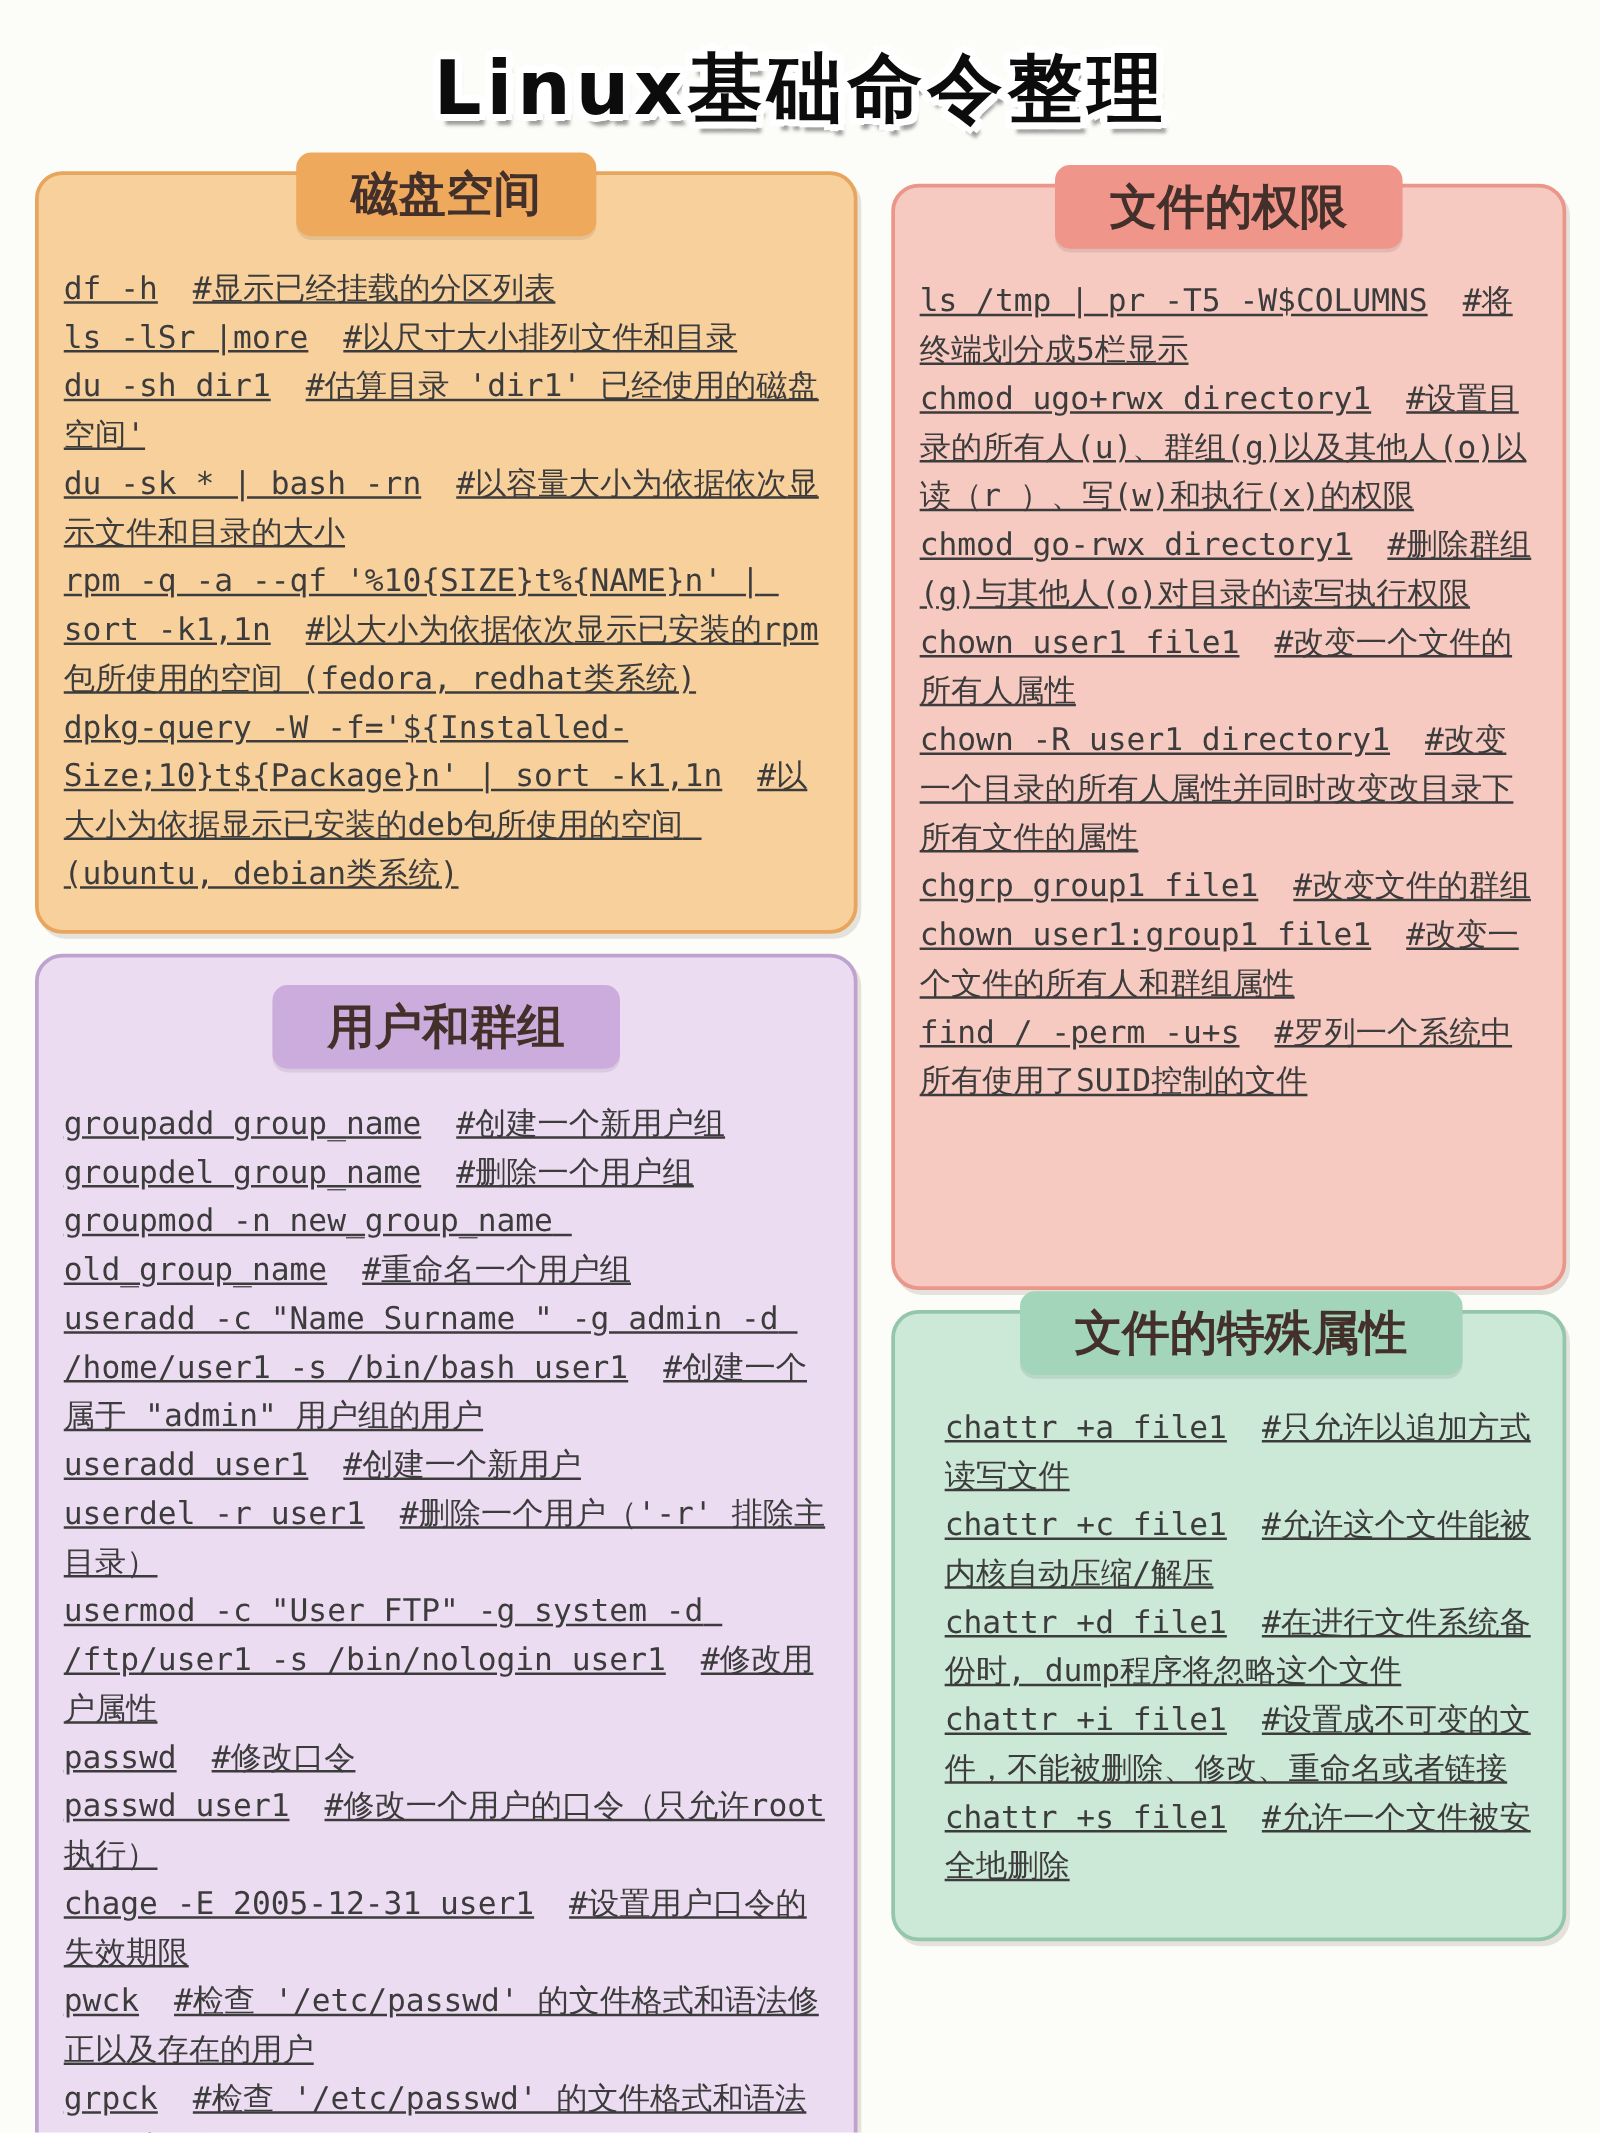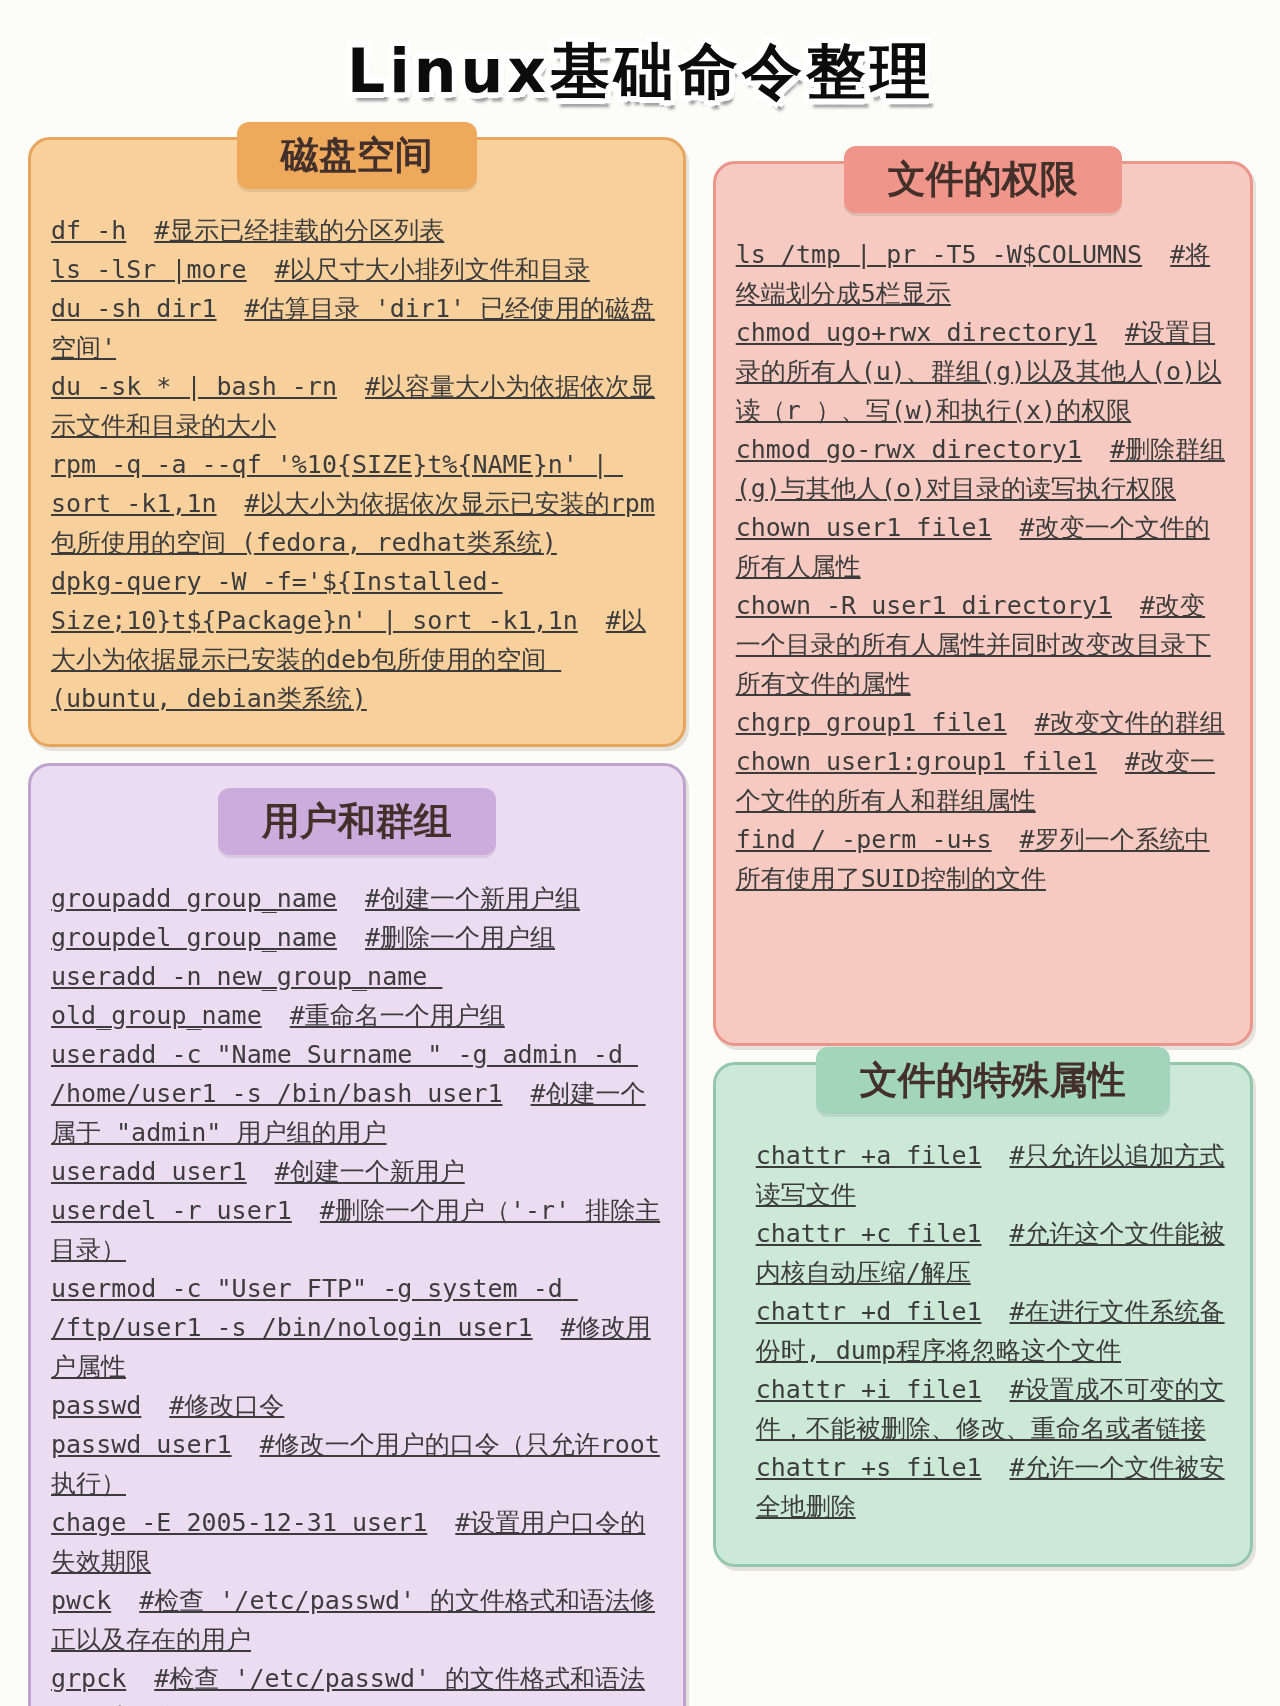--- a/index.html
+++ b/index.html
@@ -27,21 +27,21 @@
     text-shadow:
       -5px -5px 0 #ffffff, 5px -5px 0 #ffffff,
       -5px  5px 0 #ffffff, 5px  5px 0 #ffffff,
        0   -6px 0 #ffffff, 0    6px 0 #ffffff,
       -6px  0   0 #ffffff, 6px  0   0 #ffffff,
        4px  9px 3px rgba(40,40,40,0.45);
   }
   .columns{display:flex;align-items:flex-start;gap:27px;}
   .col{display:flex;flex-direction:column;gap:16px;}
   .col-left{width:672px;}
-  .col-right{width:552px;margin-top:24px;}
+  .col-right{width:552px;margin-top:10px;}
 
   .card{
     position:relative;border:3px solid;border-radius:22px;
     padding:10px 20px 26px 20px;
     box-shadow:3px 4px 0 rgba(150,130,115,0.22);
   }
   .card-disk {background:var(--disk_bg); border-color:var(--disk_border);}
   .card-users{background:var(--users_bg);border-color:var(--users_border);}
   .card-perms{background:var(--perms_bg);border-color:var(--perms_border);}
   .card-attrs{background:var(--attrs_bg);border-color:var(--attrs_border);}
@@ -93,21 +93,21 @@
             <p class="entry"><span class="cmd">rpm -q -a --qf '%10{SIZE}t%{NAME}n' | sort -k1,1n</span><span class="comment">#以大小为依据依次显示已安装的rpm包所使用的空间 (fedora, redhat类系统)</span></p>
             <p class="entry"><span class="cmd">dpkg-query -W -f='${Installed-Size;10}t${Package}n' | sort -k1,1n</span><span class="comment">#以大小为依据显示已安装的deb包所使用的空间 (ubuntu, debian类系统)</span></p>
           </div>
       </section>
 
       <section class="card card-users min-users">
         <span class="card-header hd-users inside">用户和群组</span>
         <div class="entries">
             <p class="entry"><span class="cmd">groupadd group_name</span><span class="comment">#创建一个新用户组</span></p>
             <p class="entry"><span class="cmd">groupdel group_name</span><span class="comment">#删除一个用户组</span></p>
-            <p class="entry"><span class="cmd">useradd -n new_group_name old_group_name</span><span class="comment">#重命名一个用户组</span></p>
+            <p class="entry"><span class="cmd">groupmod -n new_group_name old_group_name</span><span class="comment">#重命名一个用户组</span></p>
             <p class="entry"><span class="cmd">useradd -c "Name Surname " -g admin -d /home/user1 -s /bin/bash user1</span><span class="comment">#创建一个属于 "admin" 用户组的用户</span></p>
             <p class="entry"><span class="cmd">useradd user1</span><span class="comment">#创建一个新用户</span></p>
             <p class="entry"><span class="cmd">userdel -r user1</span><span class="comment">#删除一个用户（'-r' 排除主目录）</span></p>
             <p class="entry"><span class="cmd">usermod -c "User FTP" -g system -d /ftp/user1 -s /bin/nologin user1</span><span class="comment">#修改用户属性</span></p>
             <p class="entry"><span class="cmd">passwd</span><span class="comment">#修改口令</span></p>
             <p class="entry"><span class="cmd">passwd user1</span><span class="comment">#修改一个用户的口令（只允许root执行）</span></p>
             <p class="entry"><span class="cmd">chage -E 2005-12-31 user1</span><span class="comment">#设置用户口令的失效期限</span></p>
             <p class="entry"><span class="cmd">pwck</span><span class="comment">#检查 '/etc/passwd' 的文件格式和语法修正以及存在的用户</span></p>
             <p class="entry"><span class="cmd">grpck</span><span class="comment">#检查 '/etc/passwd' 的文件格式和语法修正以及存在的群组</span></p>
           </div>

